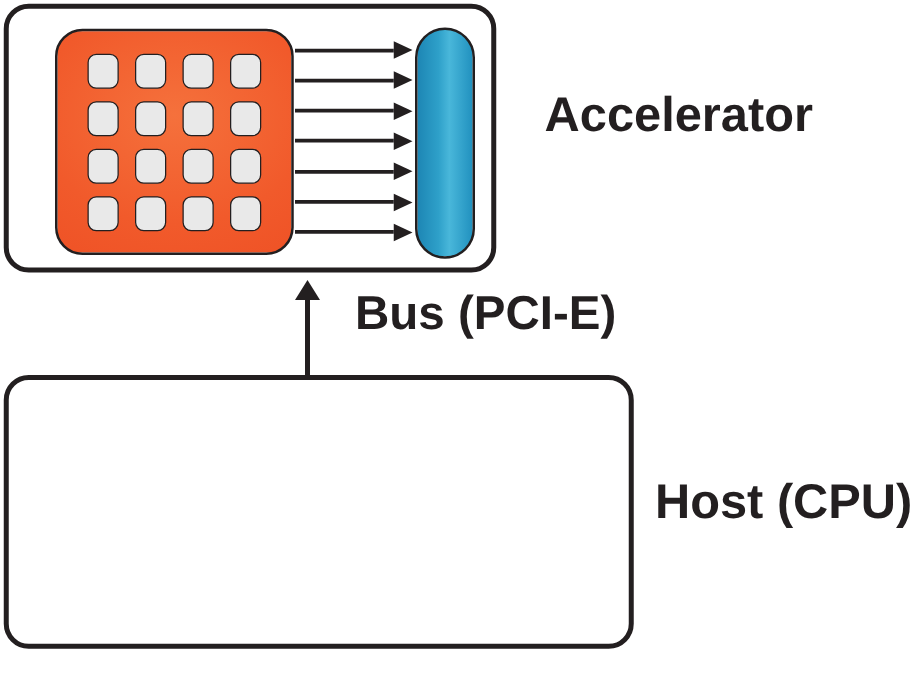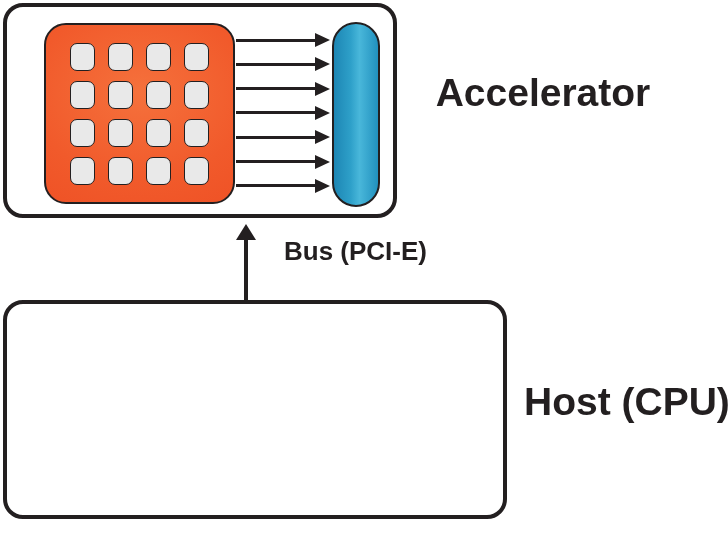--- a/index.html
+++ b/index.html
@@ -52,21 +52,21 @@
 
   .bus-shaft{position:absolute;left:244px;top:238px;width:3.5px;height:64px;background:var(--ink);}
   .bus-head{
     position:absolute;left:236px;top:224px;width:0;height:0;
     border-left:10px solid transparent;border-right:10px solid transparent;
     border-bottom:16px solid var(--ink);
   }
 
   .lbl{position:absolute;font-weight:bold;color:var(--ink);white-space:nowrap;}
   .lbl-accel{left:392px;top:68px;width:302px;text-align:center;font-size:39px;line-height:50px;}
-  .lbl-bus{left:284px;top:229px;font-size:26px;line-height:44px;}
+  .lbl-bus{left:284px;top:229px;font-size:38px;line-height:44px;}
   .lbl-host{left:524px;top:380px;font-size:39px;line-height:44px;}
 </style>
 </head>
 <body>
 
 <div class="canvas">
 
   <div class="box box-accel">
     <div class="chip chip-gpu">
       <div class="core-grid" id="gpu-grid">

